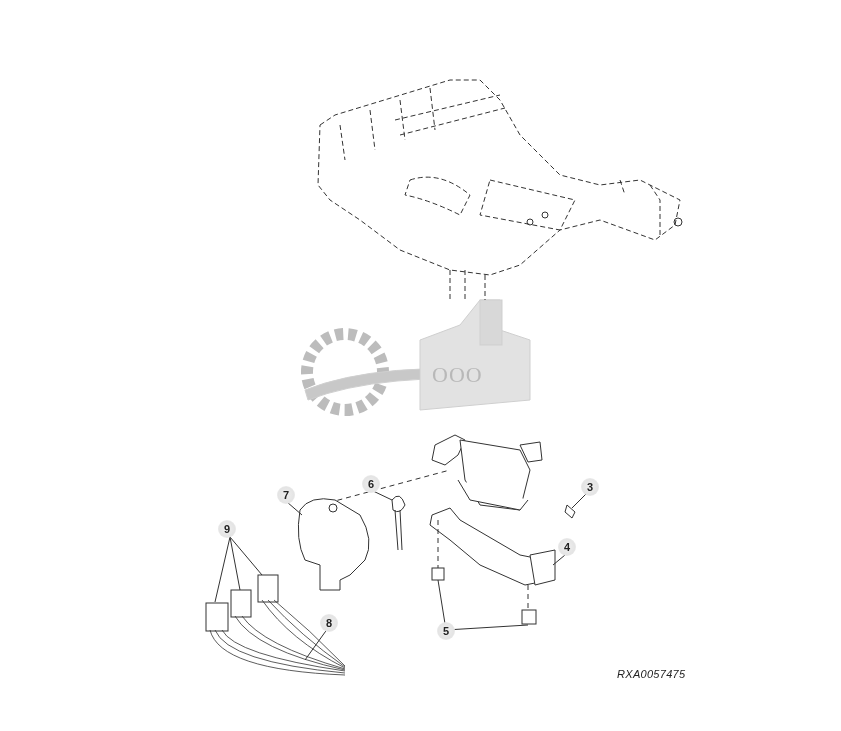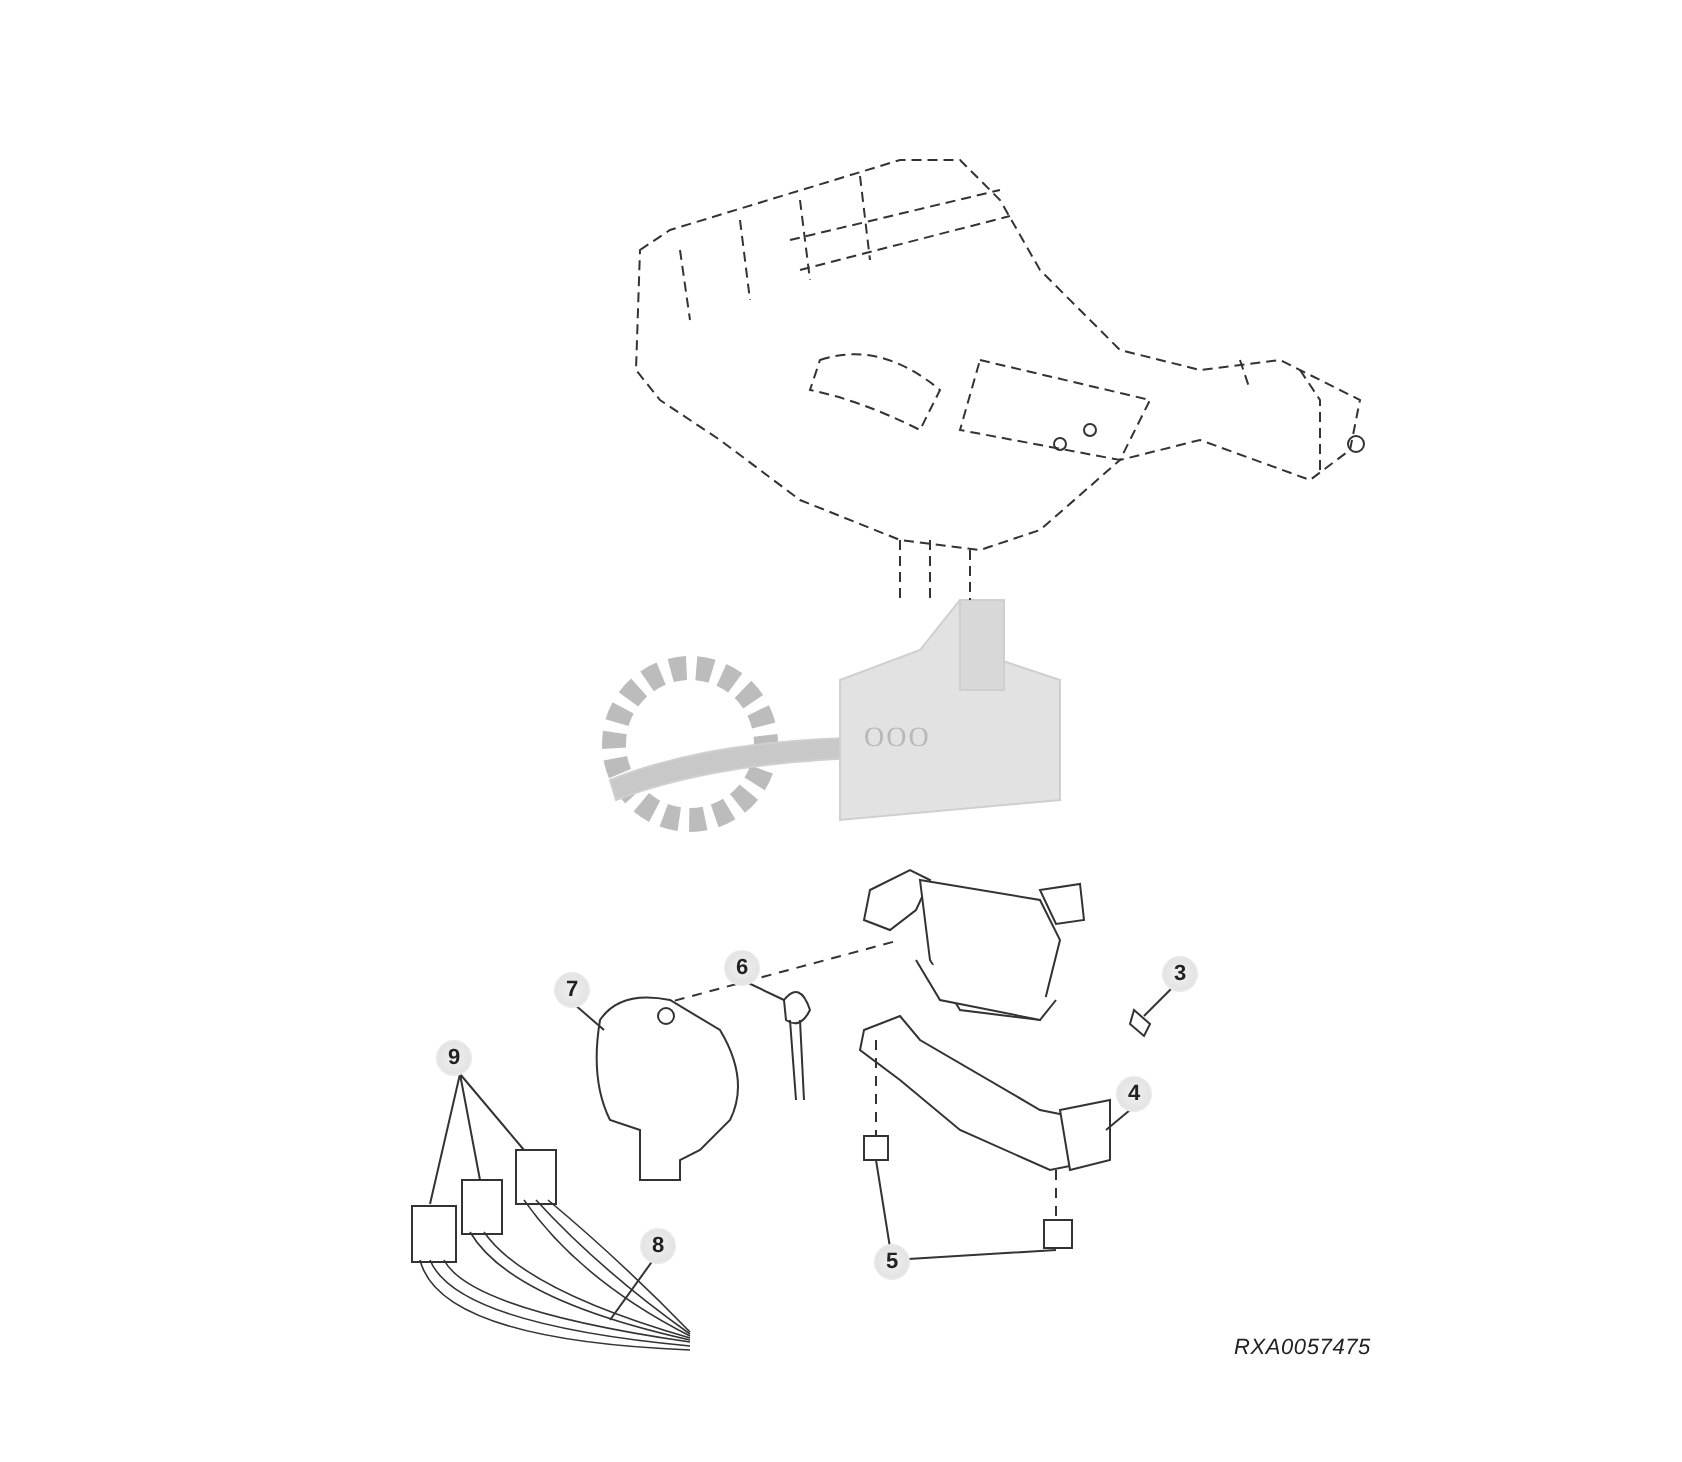--- a/index.html
+++ b/index.html
@@ -1,20 +1,20 @@
 <!DOCTYPE html>
 <html><head>
 <meta charset="utf-8">
 <style>
   html,body{margin:0;padding:0;background:#ffffff;}
   #canvas{position:relative;width:841px;height:731px;overflow:hidden;background:#fff;font-family:"Liberation Sans",sans-serif;}
   svg{position:absolute;left:0;top:0;}
   .callout{position:absolute;width:18px;height:18px;border-radius:50%;background:radial-gradient(circle,#f0f0f0 0%,#e4e4e4 60%,#fafafa 100%);display:flex;align-items:center;justify-content:center;font-size:11px;font-weight:bold;color:#222;}
   .figid{position:absolute;left:617px;top:668px;font-size:11px;color:#222;letter-spacing:0.3px;font-style:italic;}
-  .wm-ooo{position:absolute;left:432px;top:362px;font-family:"Liberation Serif",serif;font-size:14px;color:#b8b8b8;letter-spacing:1px;}
+  .wm-ooo{position:absolute;left:432px;top:362px;font-family:"Liberation Serif",serif;font-size:22px;color:#b8b8b8;letter-spacing:1px;}
   .wm-name{position:absolute;left:330px;top:378px;font-family:"Liberation Serif",serif;font-size:34px;color:#fff;-webkit-text-stroke:1.5px #9a9a9a;letter-spacing:1px;font-weight:bold;}
 </style>
 </head>
 <body>
 
 <div id="canvas">
 
   <svg width="841" height="731" viewBox="0 0 841 731">
 
     <g fill="#e2e2e2" stroke="#cfcfcf" stroke-width="1">

